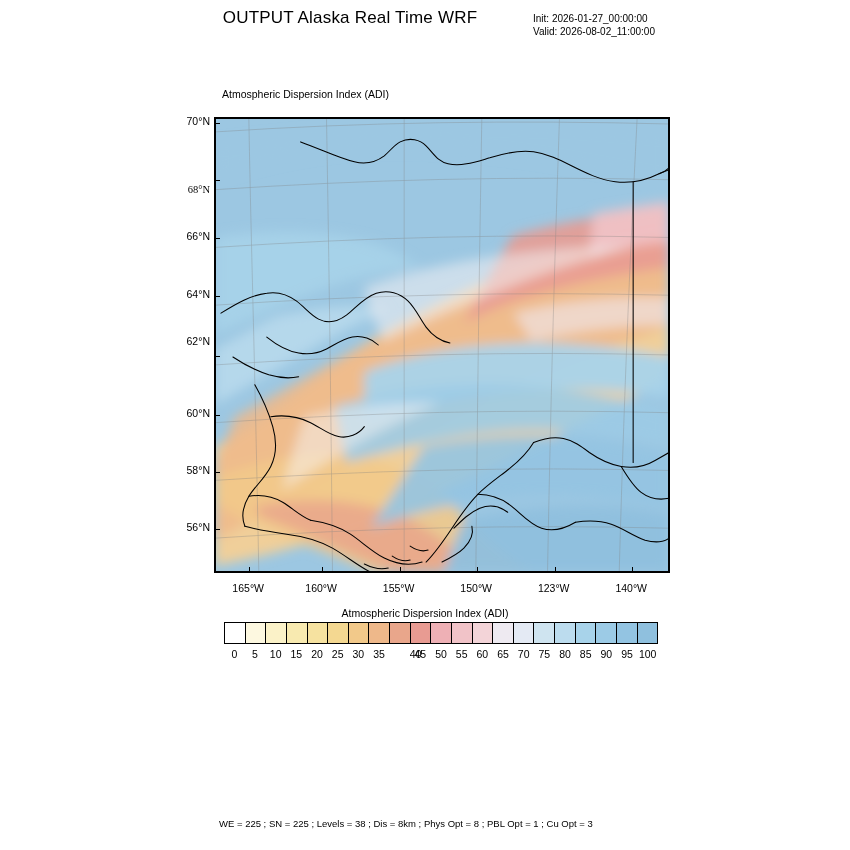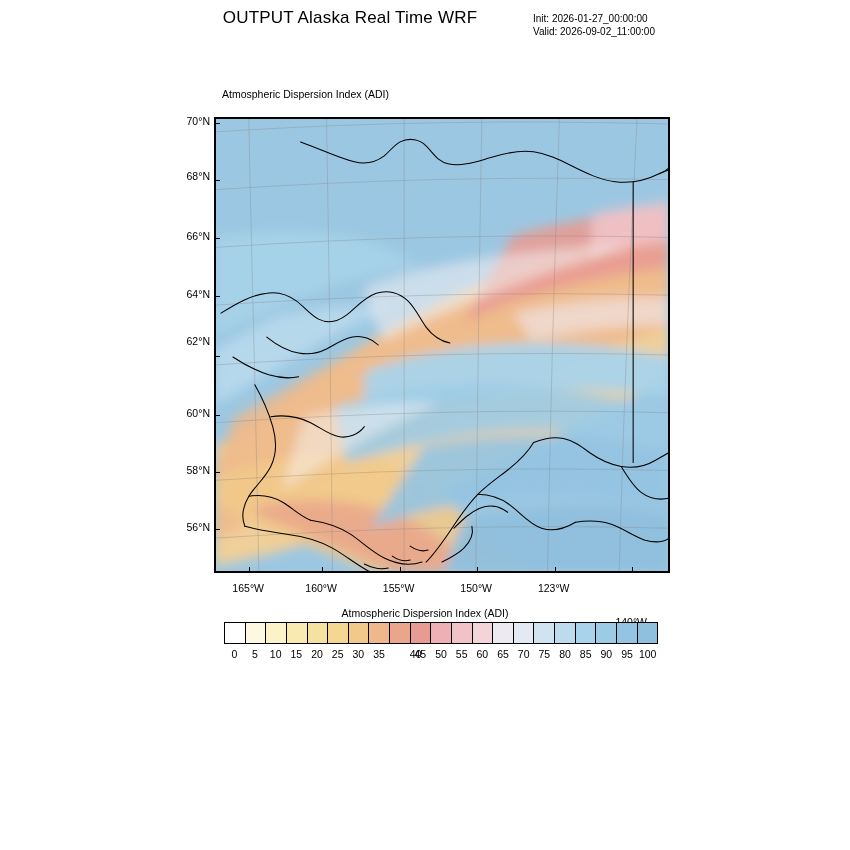--- a/index.html
+++ b/index.html
@@ -151,21 +151,21 @@
     white-space: nowrap;
   }
 </style>
 </head>
 <body>
 
 <div id="page-title">OUTPUT Alaska Real Time WRF</div>
 
 <div id="init-block">
   <div>Init: 2026-01-27_00:00:00</div>
-  <div>Valid: 2026-09-02_11:00:00</div>
+  <div>Valid: 2026-08-02_11:00:00</div>
 </div>
 
 <div id="plot-title">Atmospheric Dispersion Index   (ADI)</div>
 
 <div id="map-frame">
   <svg id="map-canvas" viewBox="0 0 456 456" preserveAspectRatio="none">
     <defs>
 
       <filter id="soften" x="-10%" y="-10%" width="120%" height="120%">
         <feGaussianBlur stdDeviation="6"></feGaussianBlur>
@@ -267,36 +267,36 @@
     <div class="tickmark" style="left: 34.2px; bottom: 0px; width: 1px; height: 5px;"></div>
     <div class="tickmark" style="left: 107.16px; bottom: 0px; width: 1px; height: 5px;"></div>
     <div class="tickmark" style="left: 184.68px; bottom: 0px; width: 1px; height: 5px;"></div>
     <div class="tickmark" style="left: 262.2px; bottom: 0px; width: 1px; height: 5px;"></div>
     <div class="tickmark" style="left: 339.72px; bottom: 0px; width: 1px; height: 5px;"></div>
     <div class="tickmark" style="left: 417.24px; bottom: 0px; width: 1px; height: 5px;"></div>
   </div>
 
 <div id="ylabels">
     <div class="ytick" style="top: -1.528px;">70°N</div>
-    <div class="ytick" style="top: 53px;">68°N</div>
+    <div class="ytick" style="top: 67px; font-family: Liberation Serif, serif;">68°N</div>
     <div class="ytick" style="top: 112.928px;">66°N</div>
     <div class="ytick" style="top: 171.296px;">64°N</div>
     <div class="ytick" style="top: 218px;">62°N</div>
     <div class="ytick" style="top: 289.856px;">60°N</div>
     <div class="ytick" style="top: 346.856px;">58°N</div>
     <div class="ytick" style="top: 404.312px;">56°N</div>
   </div>
 
 <div id="xlabels">
     <div class="xtick" style="left: 34.2px;">165°W</div>
     <div class="xtick" style="left: 107.16px;">160°W</div>
     <div class="xtick" style="left: 184.68px;">155°W</div>
     <div class="xtick" style="left: 262.2px;">150°W</div>
     <div class="xtick" style="left: 339.72px;">123°W</div>
-    <div class="xtick" style="left: 417.24px; margin-top: 34px;">140°W</div>
+    <div class="xtick" style="left: 417.24px;">140°W</div>
   </div>
 
 <div id="cbar-title">Atmospheric Dispersion Index  (ADI)</div>
 <div id="cbar-wrap">
     <div class="cbar-cell" style="background: rgb(255, 255, 255);"></div>
     <div class="cbar-cell" style="background: rgb(253, 248, 224);"></div>
     <div class="cbar-cell" style="background: rgb(251, 242, 200);"></div>
     <div class="cbar-cell" style="background: rgb(248, 234, 176);"></div>
     <div class="cbar-cell" style="background: rgb(246, 226, 160);"></div>
     <div class="cbar-cell" style="background: rgb(244, 216, 145);"></div>
@@ -334,13 +334,14 @@
     <div class="cbar-label" style="left: 299.667px;">70</div>
     <div class="cbar-label" style="left: 320.333px;">75</div>
     <div class="cbar-label" style="left: 341px;">80</div>
     <div class="cbar-label" style="left: 361.667px;">85</div>
     <div class="cbar-label" style="left: 382.333px;">90</div>
     <div class="cbar-label" style="left: 403px;">95</div>
     <div class="cbar-label" style="left: 423.667px;">100</div>
   </div>
 
 <div id="footer">
+  <div>WE = 225 ; SN = 225 ; Levels = 38 ; Dis = 8km ; Phys Opt = 8 ; PBL Opt = 1 ; Cu Opt = 3</div>
 </div>
 
 </body></html>

